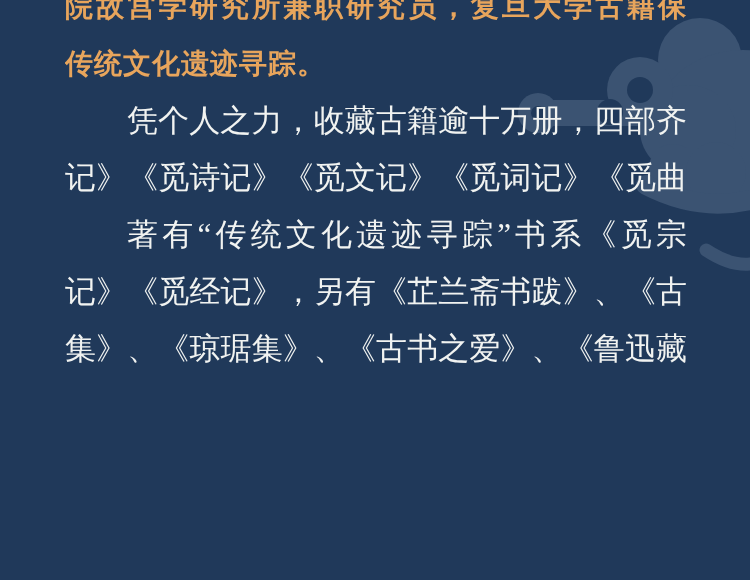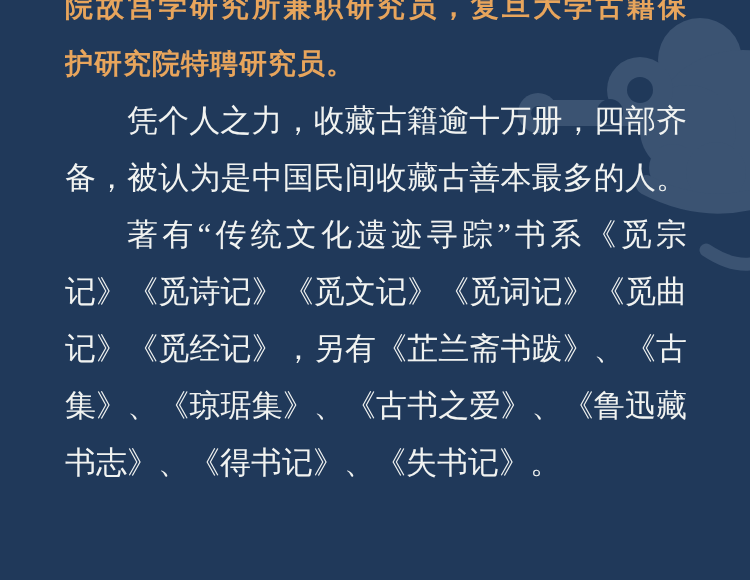--- a/index.html
+++ b/index.html
@@ -77,26 +77,24 @@
     <circle class="hole-fill" cx="20" cy="113" r="7"></circle>
 
     <path class="cloud-stroke" d="M128,185 Q180,212 232,200" stroke-width="20"></path>
     <path class="cloud-stroke" d="M188,250 Q212,266 232,264" stroke-width="13"></path>
   </svg>
 </div>
 
 <div class="text-block">
   <div>
     <div class="line gold justify">院故宫学研究所兼职研究员，复旦大学古籍保</div>
-    <div class="line gold">护研究院特聘研究员。</div>
+    <div class="line gold">传统文化遗迹寻踪。</div>
   </div>
   <div>
     <div class="line white justify indent">凭个人之力，收藏古籍逾十万册，四部齐</div>
-    <div class="line white justify">备，被认为是中国民间收藏古善本最多的人。</div>
   </div>
   <div>
+    <div class="line white justify">记》《觅诗记》《觅文记》《觅词记》《觅曲</div>
     <div class="line white justify indent">著有“传统文化遗迹寻踪”书系《觅宗</div>
-    <div class="line white justify">记》《觅诗记》《觅文记》《觅词记》《觅曲</div>
     <div class="line white justify">记》《觅经记》，另有《芷兰斋书跋》、《古书</div>
     <div class="line white justify">集》、《琼琚集》、《古书之爱》、《鲁迅藏</div>
-    <div class="line white">书志》、《得书记》、《失书记》。</div>
   </div>
 </div>
 
 </body></html>

